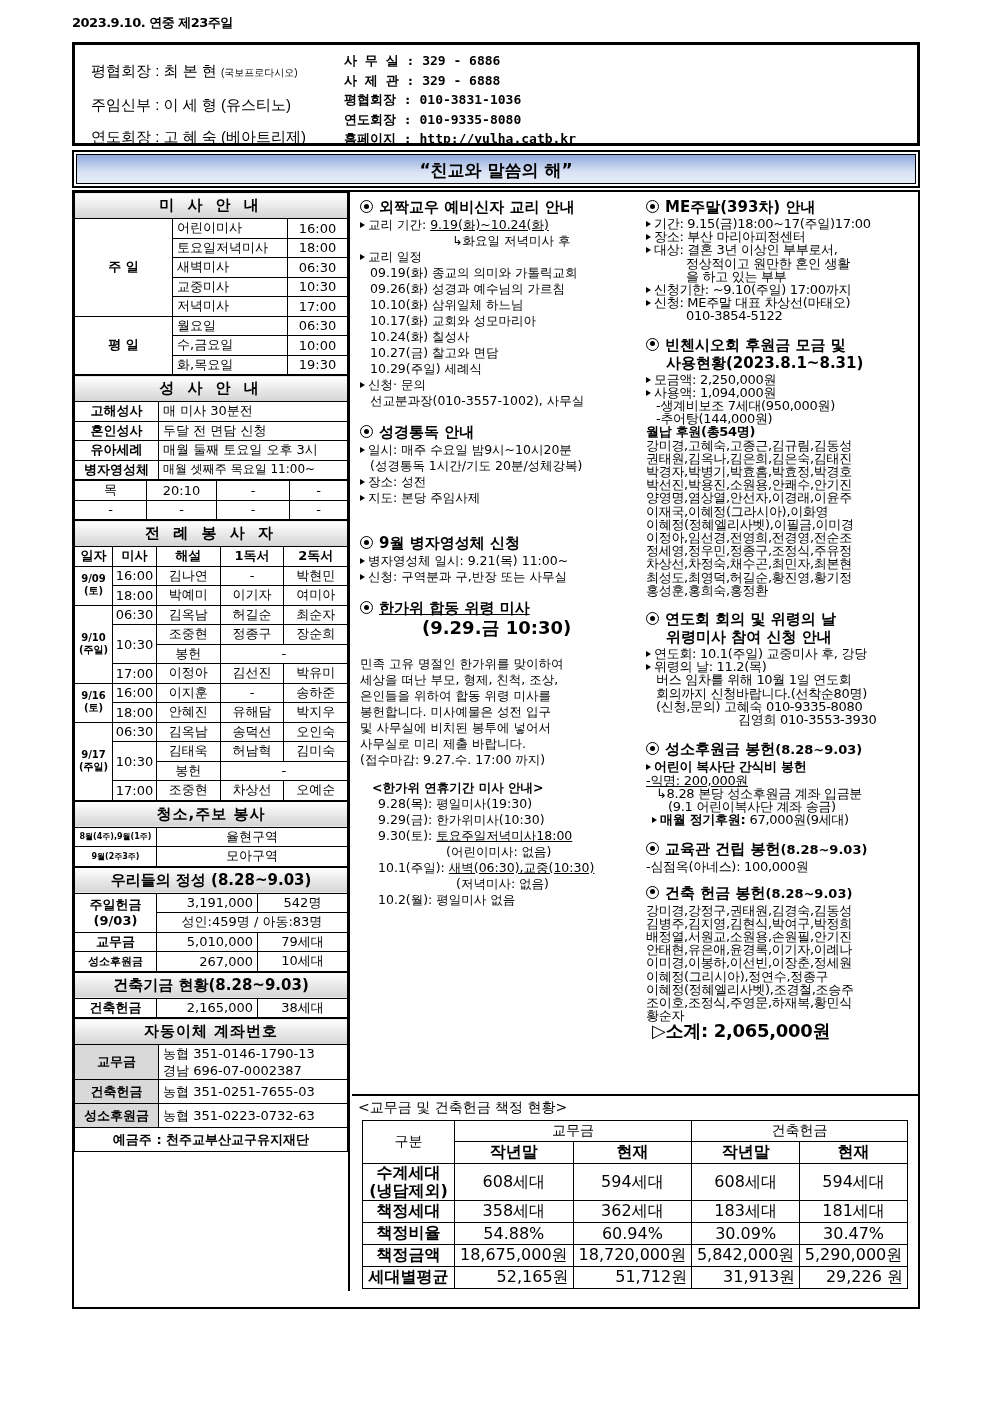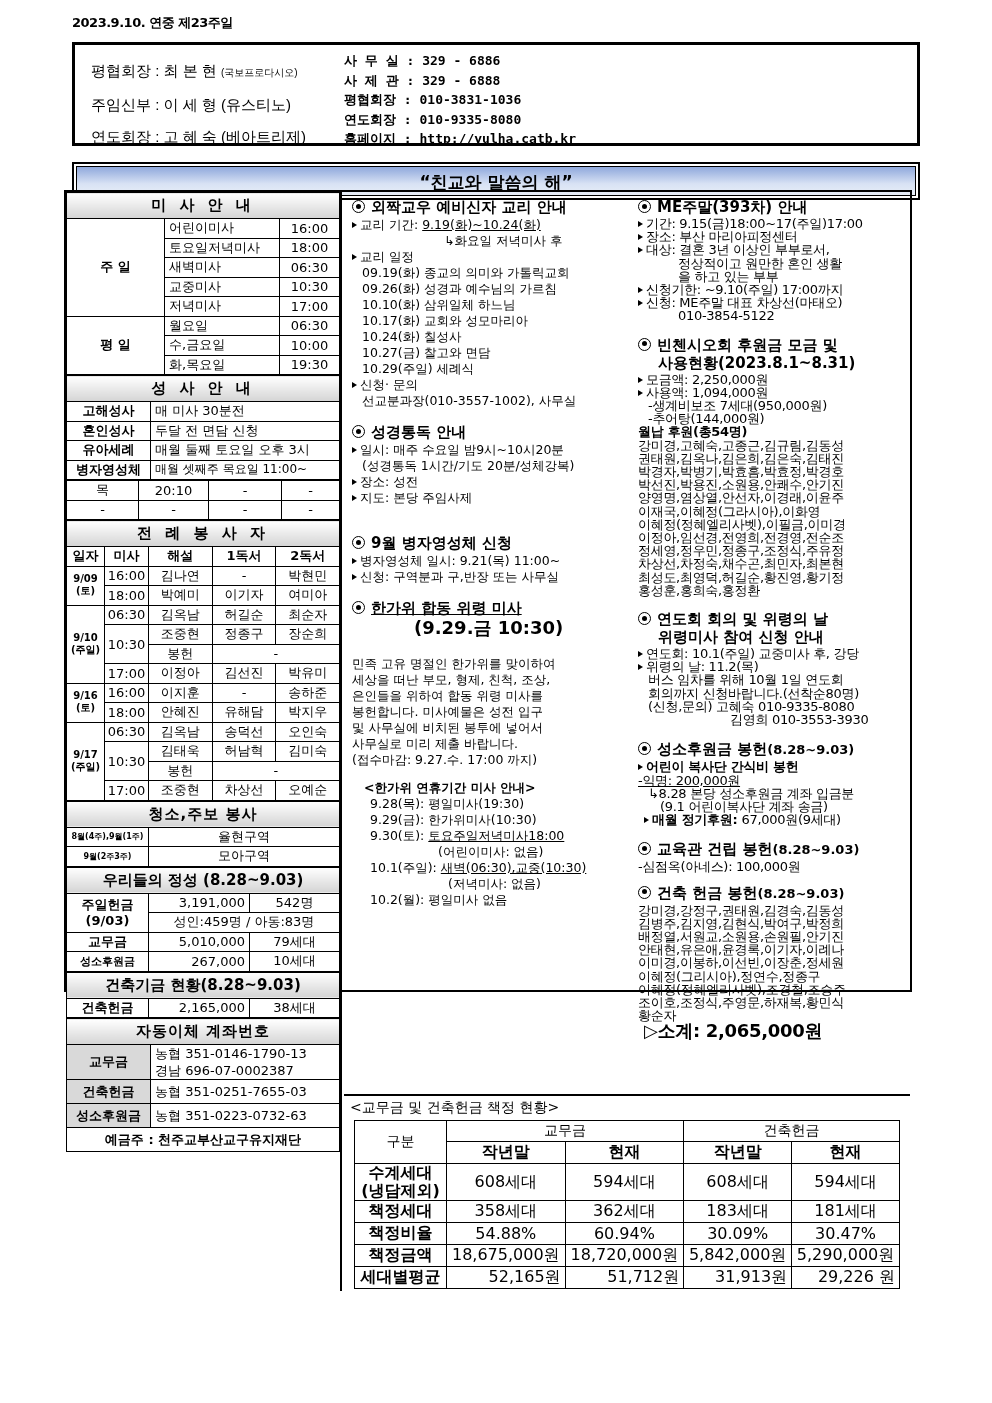--- a/index.html
+++ b/index.html
@@ -7,23 +7,23 @@
   .date-line { position: absolute; left: 72px; top: 14px; font-size: 13px; font-weight: bold; letter-spacing: -0.5px; }
   .header { position: absolute; left: 72px; top: 42px; width: 848px; height: 104px; border: 3px solid #000; display: flex; }
   .hdr-left { width: 243px; padding: 10px 0 0 16px; font-size: 15px; line-height: 32px; font-family: "Liberation Sans", sans-serif; }
   .hdr-left .small { font-size: 10px; }
   .hdr-center { width: 335px; background: #e6e6e6; position: relative; }
   .logo { position: absolute; left: 12px; top: 8px; width: 60px; height: 68px; border-radius: 50%; background: #2a4d8f; overflow: hidden; }
   .church-name { position: absolute; left: 86px; top: 6px; font-size: 40px; font-weight: bold; letter-spacing: 10px; font-family: "DejaVu Serif", serif; }
   .church-sub { position: absolute; left: 66px; top: 52px; font-size: 15px; font-weight: bold; font-family: "DejaVu Serif", serif; }
   .church-addr { position: absolute; left: 30px; top: 76px; font-size: 12px; font-weight: bold; font-family: "DejaVu Serif", serif; }
   .hdr-right { flex: 1; padding: 6px 0 0 26px; font-size: 13px; line-height: 19.5px; font-family: "DejaVu Sans Mono", monospace; font-weight: bold; }
-  .banner { position: absolute; left: 72px; top: 150px; width: 848px; height: 38px; border: 2px solid #000; padding: 2px; margin-top: 12px; }
+  .banner { position: absolute; left: 72px; top: 150px; width: 848px; height: 38px; border: 2px solid #000; padding: 2px; }
   .banner-inner { width: 100%; height: 100%; border: 1px solid #000; background: linear-gradient(#8fa8dc, #d8e2f4 60%, #e8eef8); text-align: center; font-size: 17px; font-weight: bold; line-height: 30px; }
-  .main { position: absolute; left: 64px; top: 190px; width: 848px; height: 802px; border: 2px solid #000; }
+  .main { position: absolute; left: 72px; top: 190px; width: 848px; height: 1119px; border: 2px solid #000; }
   .col-left { position: absolute; left: 0; top: 0; width: 276px; height: 1099px; border-right: 2px solid #000; }
   .col-mid { position: absolute; left: 278px; top: 0; width: 288px; height: 902px; padding: 6px 0 0 8px; }
   .col-right { position: absolute; left: 566px; top: 0; width: 278px; height: 902px; padding: 6px 0 0 6px; }
   .bottom-area { position: absolute; left: 278px; top: 902px; width: 566px; height: 197px; border-top: 2px solid #000; }
   table { border-collapse: collapse; width: 100%; }
   td { border: 1px solid #000; font-size: 13px; text-align: center; height: 19.5px; padding: 0 2px; white-space: nowrap; }
   .sec-hdr td, .sec-hdr { background: linear-gradient(#ffffff, #d4d4d4); font-weight: bold; font-size: 15px; letter-spacing: 4px; height: 26px; }
   .lbl { font-weight: bold; }
   .gray { background: #d9d9d9; }
   .left-txt { text-align: left; padding-left: 4px; }

